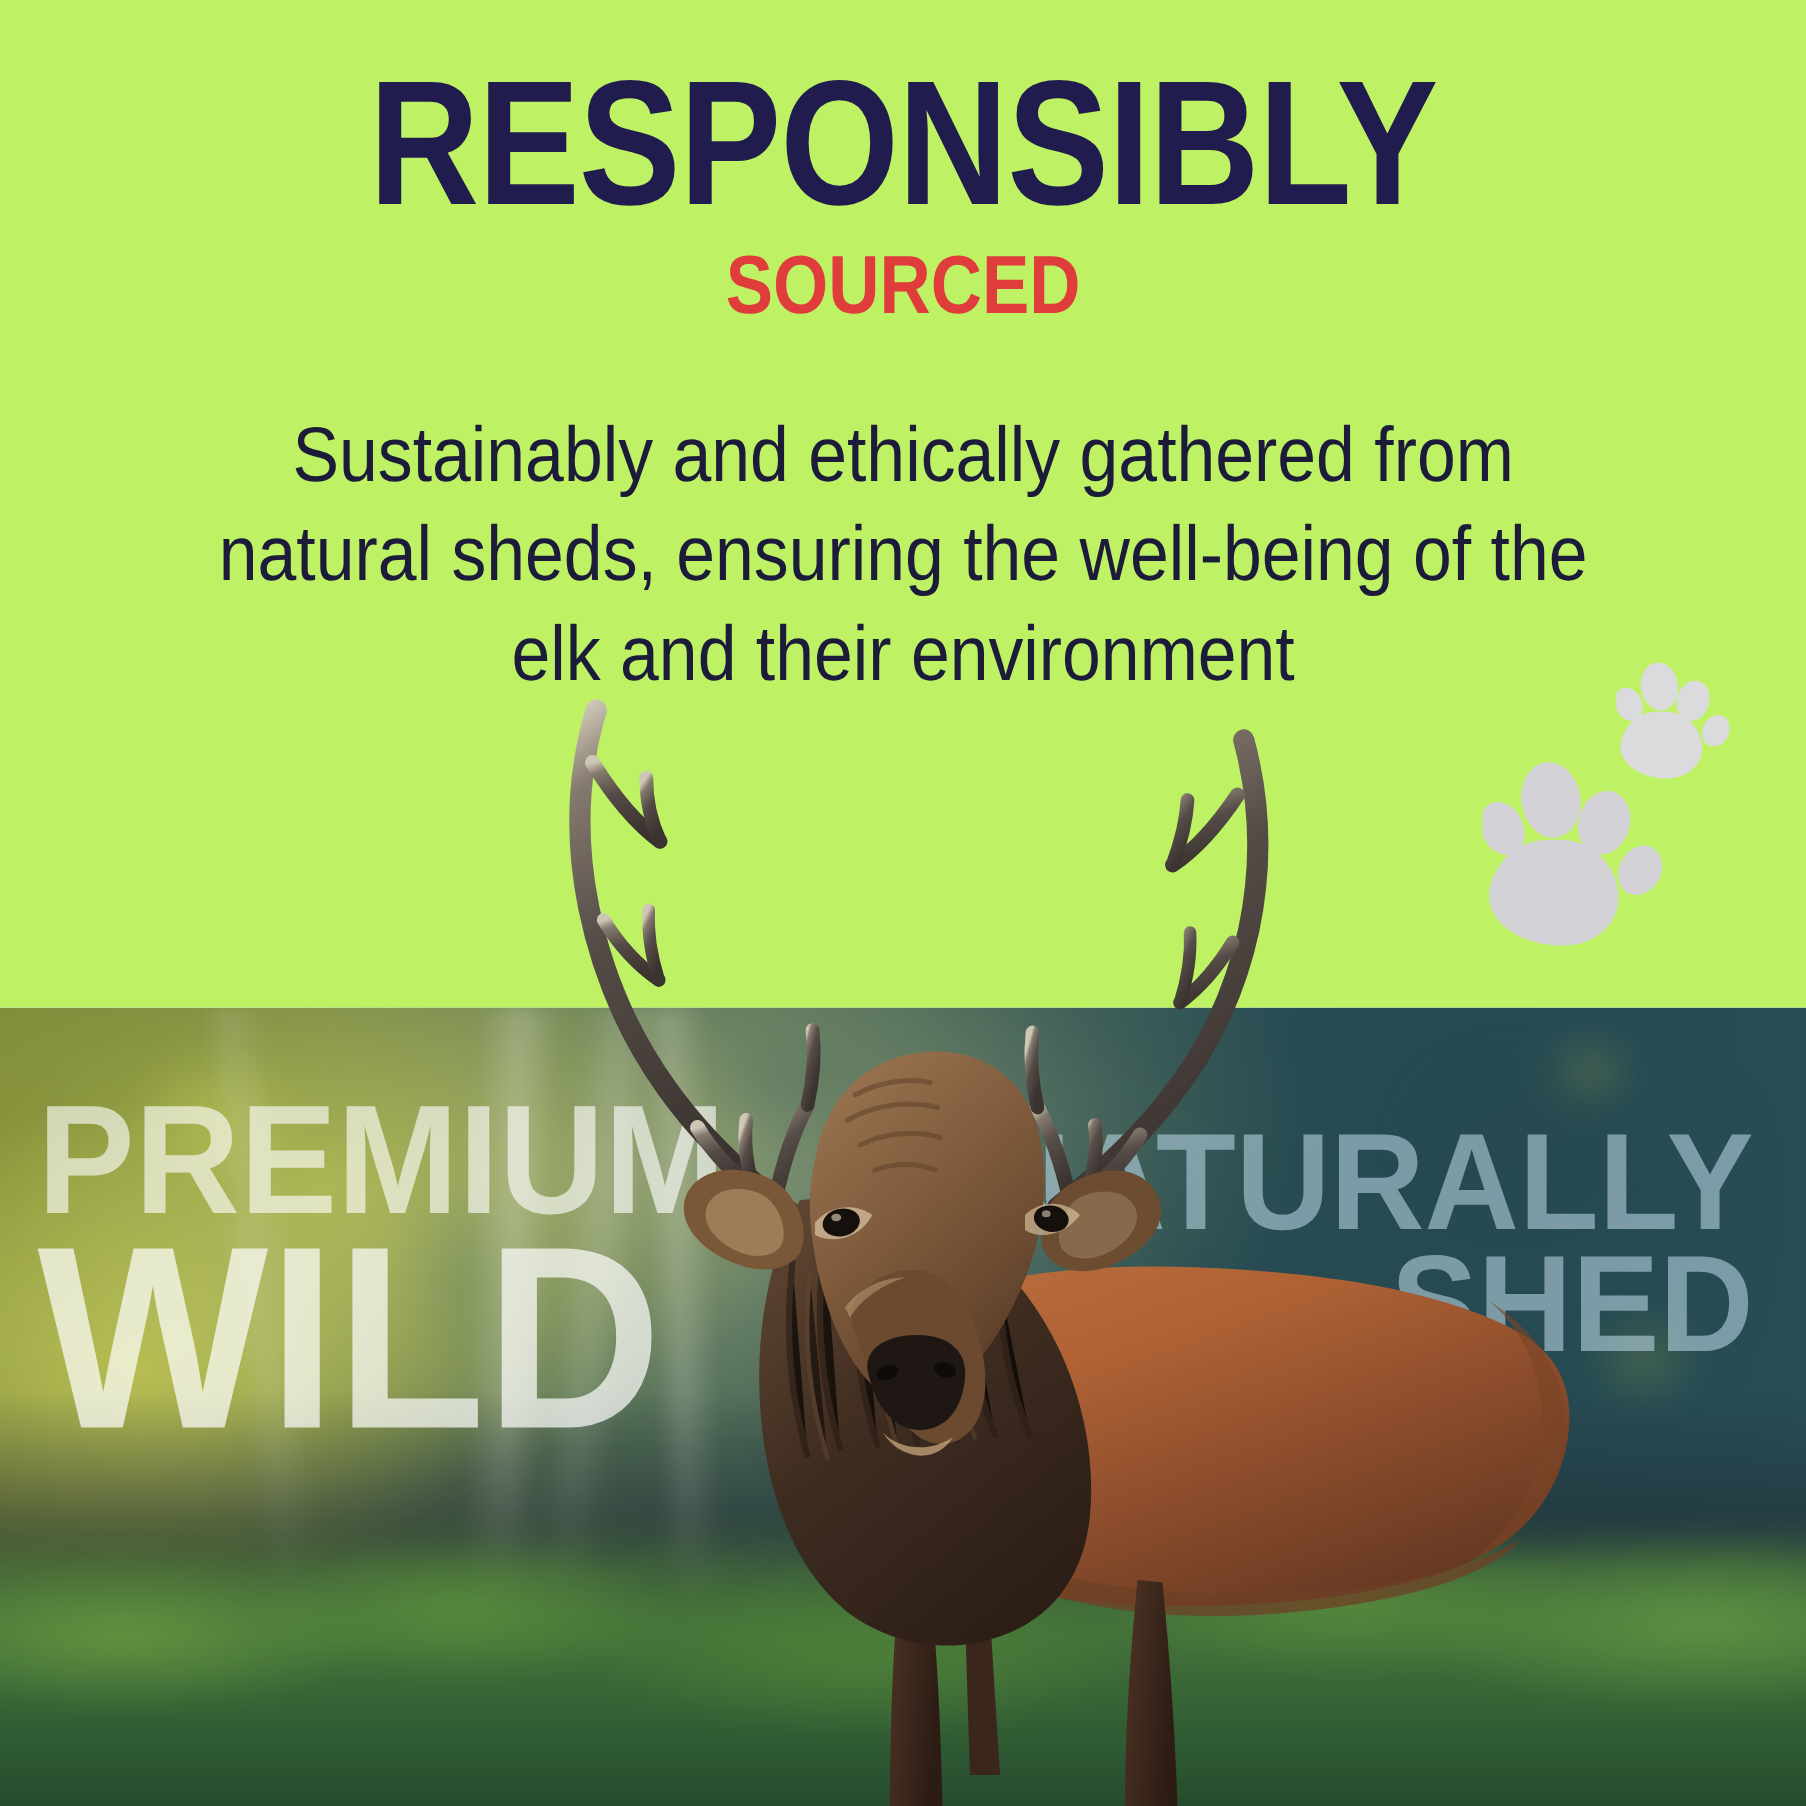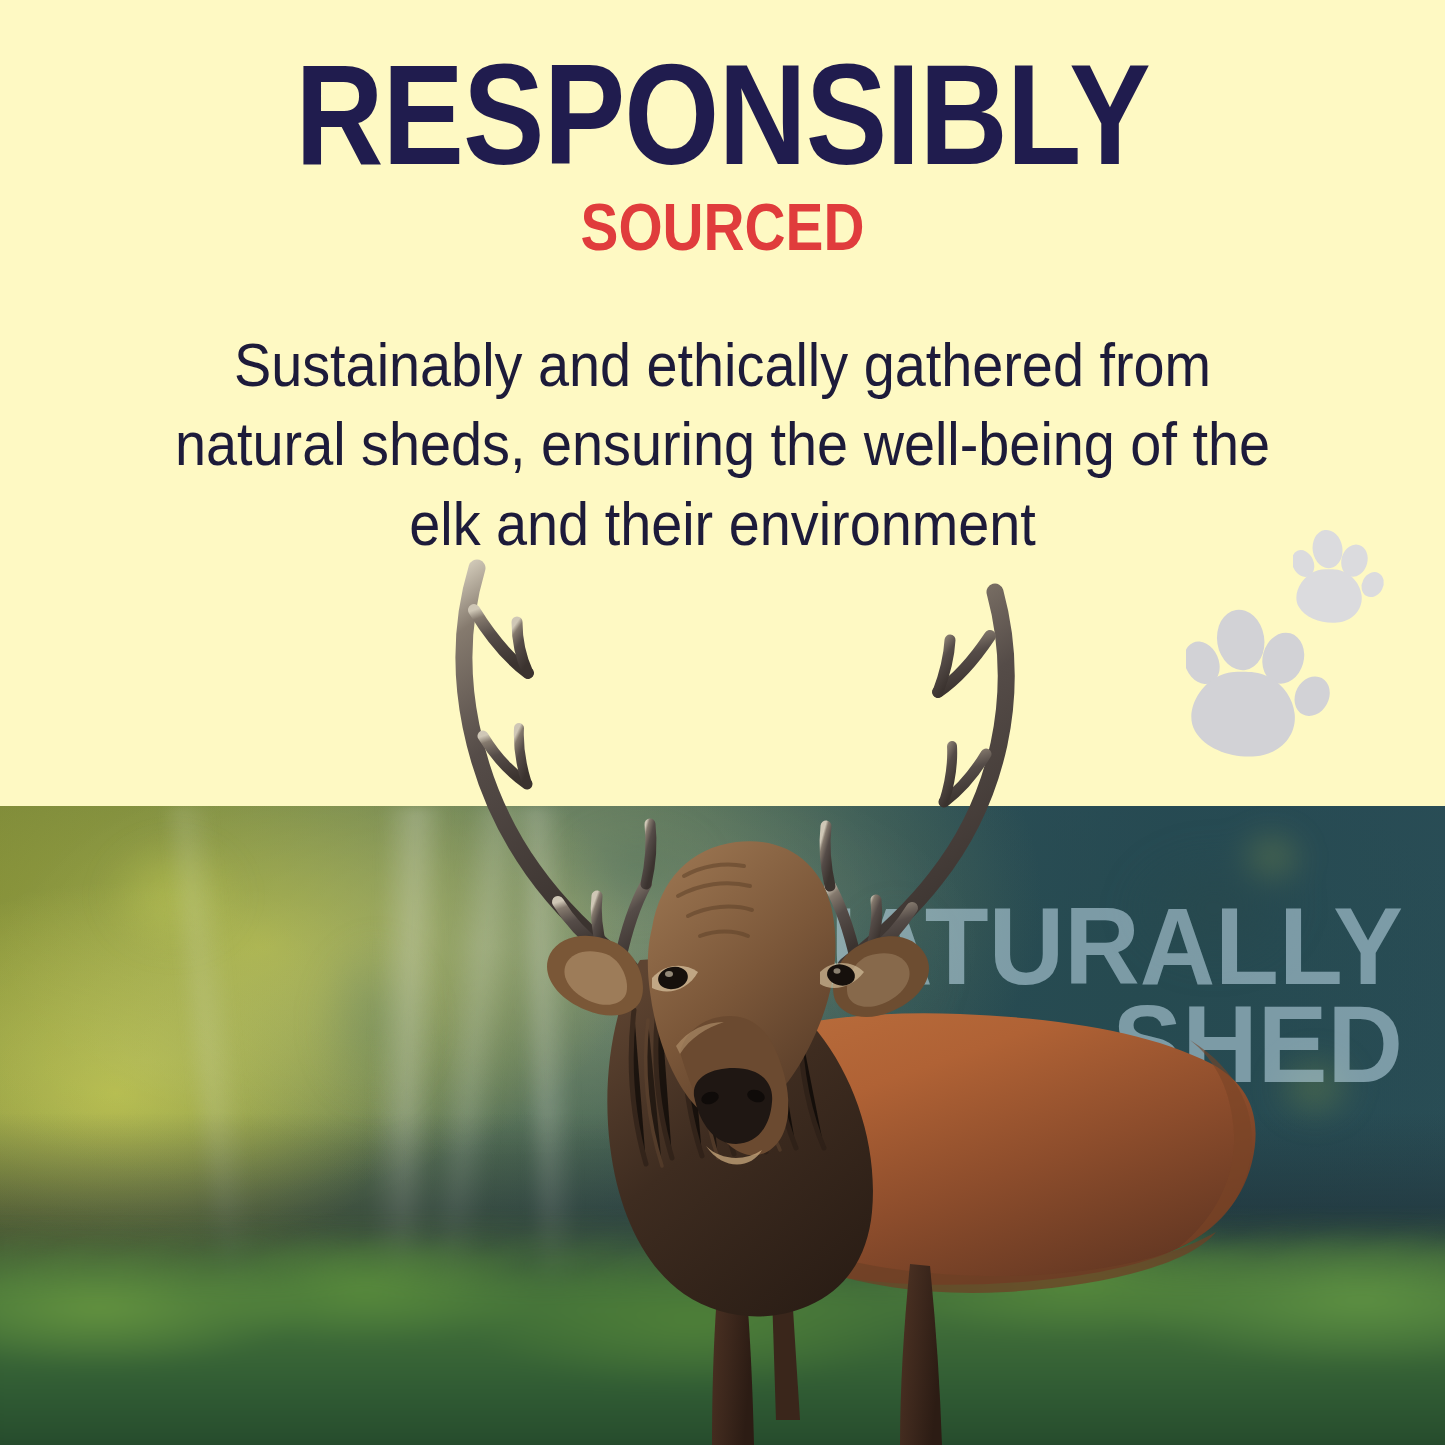--- a/index.html
+++ b/index.html
@@ -6,21 +6,21 @@
   html,body { width:1445px; height:1445px; overflow:hidden; }
   body {
     font-family:"Liberation Sans", sans-serif;
     background:#efefef;
   }
   #stage { position:relative; width:1445px; height:1445px; overflow:hidden; background:#efefef; }
 
   
   #top-panel {
     position:absolute; left:0; top:0; width:1445px; height:806px;
-    background:#fef9c3; z-index:5;
+    background:#bef264; z-index:5;
   }
   #headline-block { position:absolute; left:0; top:46px; width:1445px; text-align:center; }
   #headline-main {
     font-family:"Liberation Sans Narrow","Liberation Sans", sans-serif;
     font-weight:700; font-size:142px; line-height:0.97;
     letter-spacing:-1px; color:#201c4e;
     transform:scaleX(0.86); transform-origin:center top;
   }
   #headline-sub {
     font-family:"Liberation Sans Narrow","Liberation Sans", sans-serif;
@@ -171,20 +171,24 @@
   <div id="photo-panel">
     <div class="ph-layer" id="forest-base"></div>
     <div class="ph-layer" id="forest-foliage"></div>
     <div class="ph-layer" id="forest-trunks"></div>
     <div class="ph-layer" id="forest-ridge"></div>
     <div class="ph-layer" id="photo-grain"></div>
     <div id="hedge-top-fuzz"></div>
     <div id="hedge"></div>
   </div>
 
+  <div class="photo-text" id="tag-left">
+    <span class="l1">PREMIUM</span>
+    <span class="l2">WILD</span>
+  </div>
 
   <div class="photo-text" id="tag-right">
     <span class="l1">NATURALLY</span>
     <span class="l2">SHED</span>
   </div>
 
   <div id="stag">
     <svg viewBox="0 0 1445 905" xmlns="http://www.w3.org/2000/svg" aria-hidden="true">
       <defs>
         <linearGradient id="antlerG" x1="0" y1="0" x2="0.3" y2="1">

